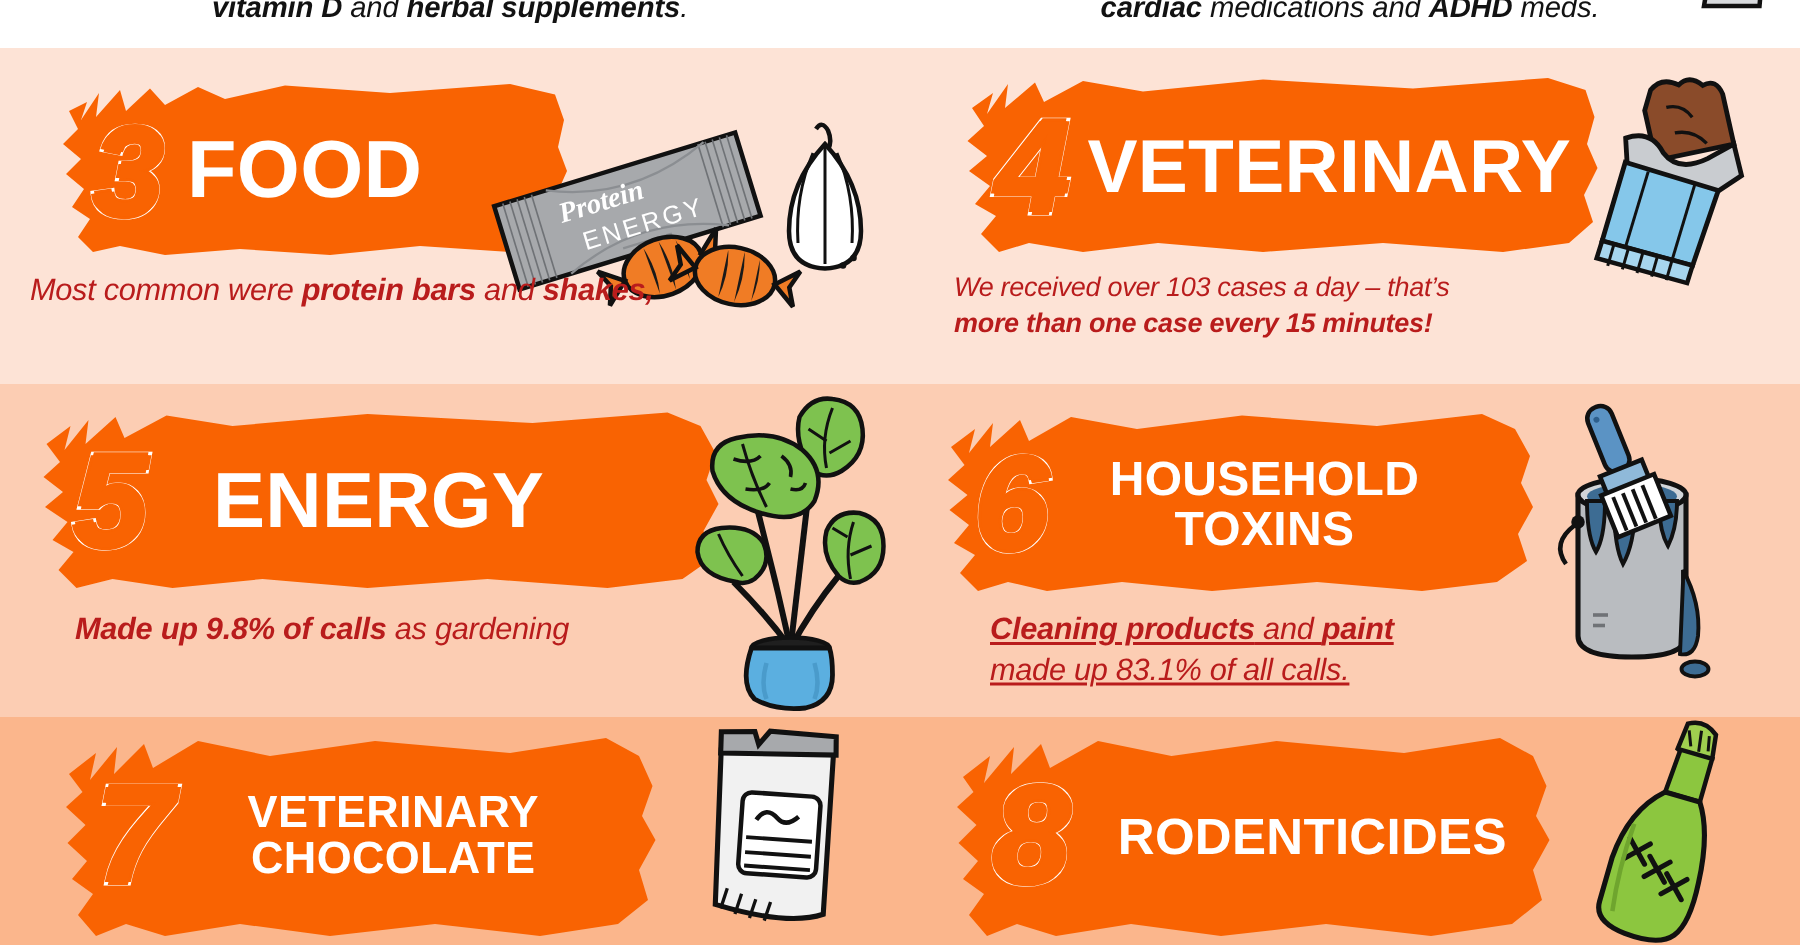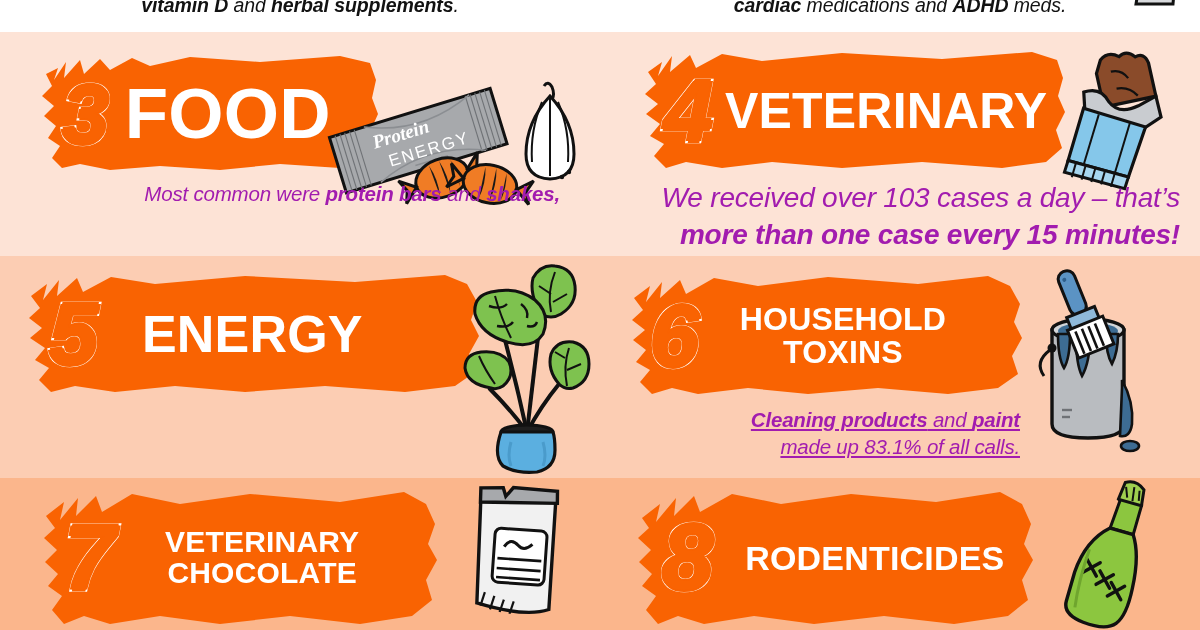--- a/index.html
+++ b/index.html
@@ -59,21 +59,21 @@
     -webkit-text-stroke:4.5px #ffffff;
     paint-order:stroke fill;
   }
   .title {
     color:#ffffff; font-weight:bold; line-height:1.02;
     letter-spacing:.2px;
   }
 
   
   .caption {
-    position:absolute; text-align:right; color:#a21caf;
+    position:absolute; text-align:left; color:#b91c1c;
     font-style:italic; line-height:1.32; letter-spacing:-.2px;
   }
   .caption b { font-weight:bold; }
 
   
   .illus { position:absolute; }
   .illus svg { display:block; width:100%; height:100%; overflow:visible; }
 </style>
 </head>
 <body>
@@ -101,21 +101,21 @@
       <svg viewBox="0 0 340 120" preserveAspectRatio="none" aria-hidden="true">
         <path fill="#F96302" d="M6,20 L18,14 L14,26 L26,8 L24,24 L40,6 L44,20 L60,5 L70,16 L92,4 L110,12
           L150,3 L220,8 L300,2 L330,9 L336,26 L332,44 L338,60 L330,78 L336,96 L322,108 L300,114
           L240,110 L180,116 L120,112 L70,116 L40,110 L22,114 L12,104 L20,92 L8,84 L16,72 L4,62
           L14,52 L2,42 L12,32 Z"></path>
       </svg>
       <div class="content" style="padding-left:22px;">
         <div class="num" style="font-size:84px; margin-right:18px;">
           <span class="inner">3</span>
         </div>
-        <div class="title" style="font-size:71px;">FOOD</div>
+        <div class="title" style="font-size:54px;">FOOD</div>
       </div>
     </div>
 
     <div class="illus" style="left:312px; top:46px; width:268px; height:130px;">
       <svg viewBox="0 0 268 130">
 
         <g transform="rotate(-17 105 62)">
           <rect x="22" y="34" width="168" height="58" fill="#a7a9ac" stroke="#111" stroke-width="3"></rect>
           <g stroke="#6f7276" stroke-width="1.1">
             <line x1="28" y1="34" x2="28" y2="92"></line>
@@ -208,21 +208,21 @@
             <line x1="62" y1="124" x2="60" y2="138"></line>
             <line x1="72" y1="125" x2="70" y2="139"></line>
             <line x1="82" y1="126" x2="80" y2="140"></line>
           </g>
           <line x1="58" y1="70" x2="50" y2="122" stroke="#111" stroke-width="2"></line>
           <line x1="90" y1="74" x2="82" y2="126" stroke="#111" stroke-width="2"></line>
         </g>
       </svg>
     </div>
 
-    <div class="caption" style="left:20px; top:148px; width:560px; font-size:28px;">
+    <div class="caption" style="left:36px; top:148px; width:560px; font-size:18px;">
       <div>
         <i>We received over 103 cases a day – that’s</i>
       </div>
       <div>
         <b>more than one case every 15 minutes!</b>
       </div>
     </div>
   </div>
 
   <div class="cell c5">
@@ -270,20 +270,23 @@
 
           <ellipse cx="72" cy="172" rx="26" ry="7" fill="#1f1f1f" stroke="#111" stroke-width="3"></ellipse>
           <path d="M46 172 Q38 196 48 206 Q62 214 82 212 Q100 208 100 190 Q100 178 98 172 Z" fill="#5bafe0" stroke="#111" stroke-width="3.2"></path>
           <path d="M56 182 Q52 196 56 206" fill="none" stroke="#4a9bcb" stroke-width="3"></path>
           <path d="M88 182 Q92 196 88 206" fill="none" stroke="#4a9bcb" stroke-width="3"></path>
         </g>
       </svg>
     </div>
 
     <div class="caption" style="left:50px; top:150px; width:430px; font-size:20.5px;">
+      <div>
+        <b>Made up 9.8% of calls</b><i> as gardening</i>
+      </div>
     </div>
   </div>
 
   <div class="cell c6">
     <div class="banner" style="left:28px; top:16px; width:398px; height:128px;">
       <svg viewBox="0 0 398 128" preserveAspectRatio="none" aria-hidden="true">
         <path fill="#F96302" d="M6,26 L22,14 L18,30 L34,10 L32,26 L52,8 L58,22 L86,6 L130,14
           L200,5 L290,12 L360,4 L382,14 L392,32 L386,50 L394,66 L384,84 L390,102 L370,116
           L320,122 L250,116 L180,122 L120,116 L70,122 L44,116 L24,122 L12,110 L22,98
           L8,90 L18,78 L5,68 L17,58 L4,48 L15,38 Z"></path>

